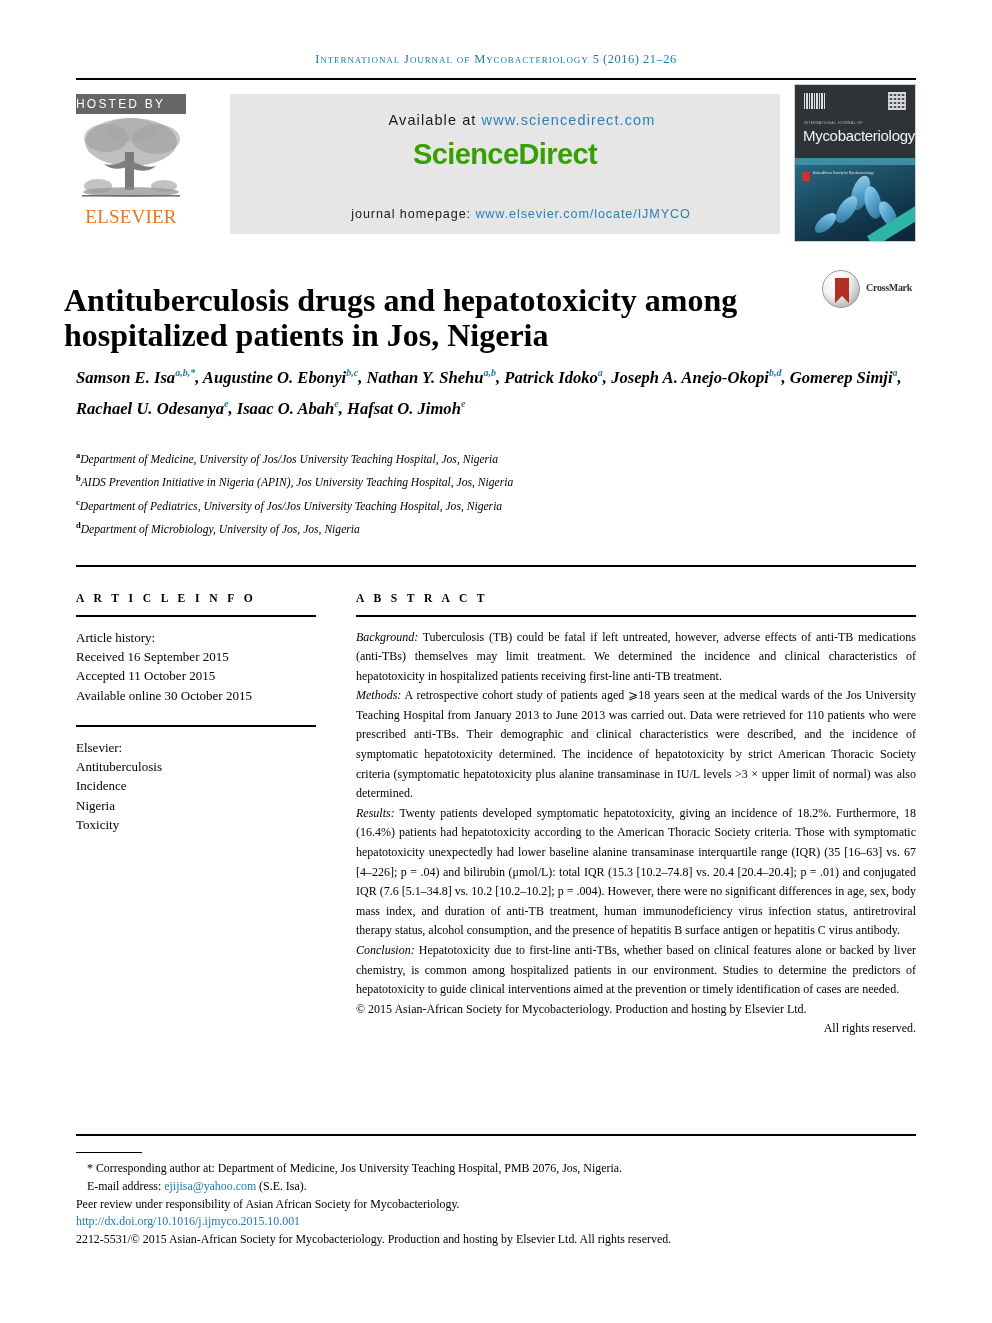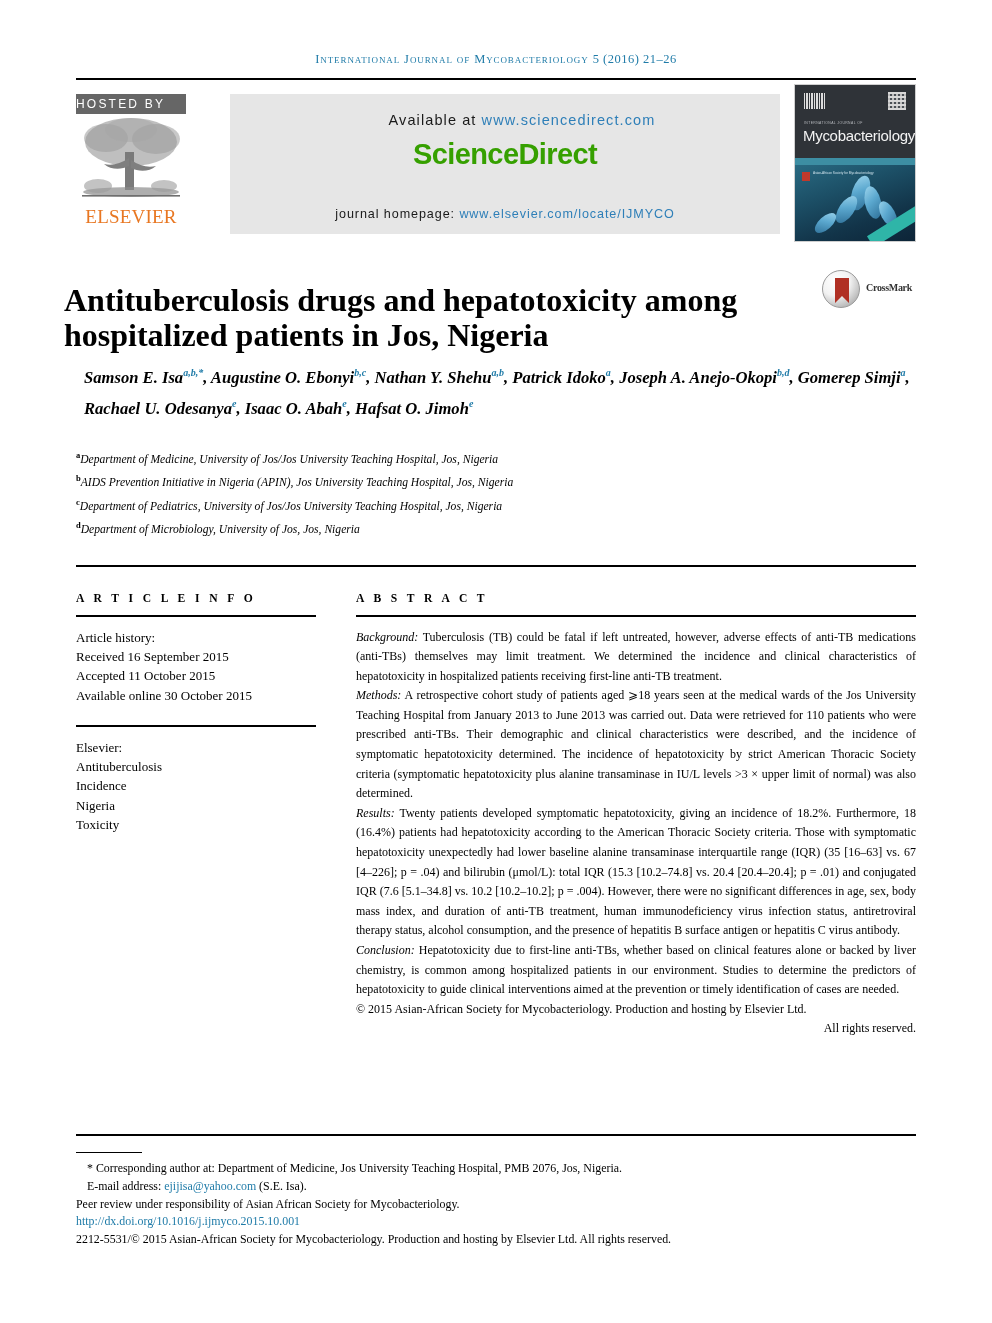--- a/index.html
+++ b/index.html
@@ -118,20 +118,21 @@
   }
   .sd-home {
     position: absolute;
     left: 0; top: 113px;
     width: 550px;
     text-align: center;
     font-family: "Liberation Sans", sans-serif;
     font-size: 12.6px;
     letter-spacing: 0.9px;
     color: #1a1a1a;
+    padding-left: 16px;
   }
   .sd-home a { color: #2e7fb8; text-decoration: none; }
 
   
   .cover {
     position: absolute;
     right: 0; top: 0;
     width: 122px;
     height: 158px;
     background: #ffffff;
@@ -264,21 +265,21 @@
     font-family: "Liberation Serif", serif;
     font-weight: bold;
     font-size: 10px;
     color: #333;
     letter-spacing: -0.3px;
   }
 
   
   .authors {
     position: absolute;
-    left: 84px; top: 360px;
+    left: 76px; top: 360px;
     width: 850px;
     font-family: "Liberation Serif", serif;
     font-style: italic;
     font-weight: bold;
     font-size: 16.6px;
     line-height: 26px;
     color: #000;
   }
   .authors sup { color: #1f7ba8; font-size: 10px; font-weight: bold; font-style: italic; }
 

